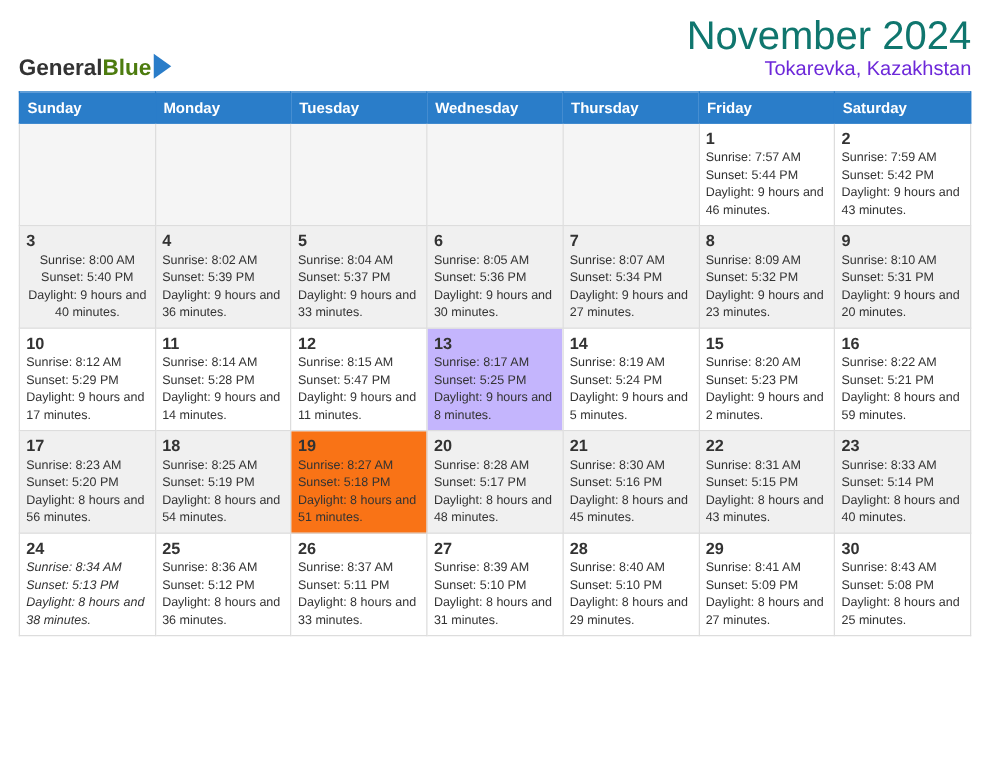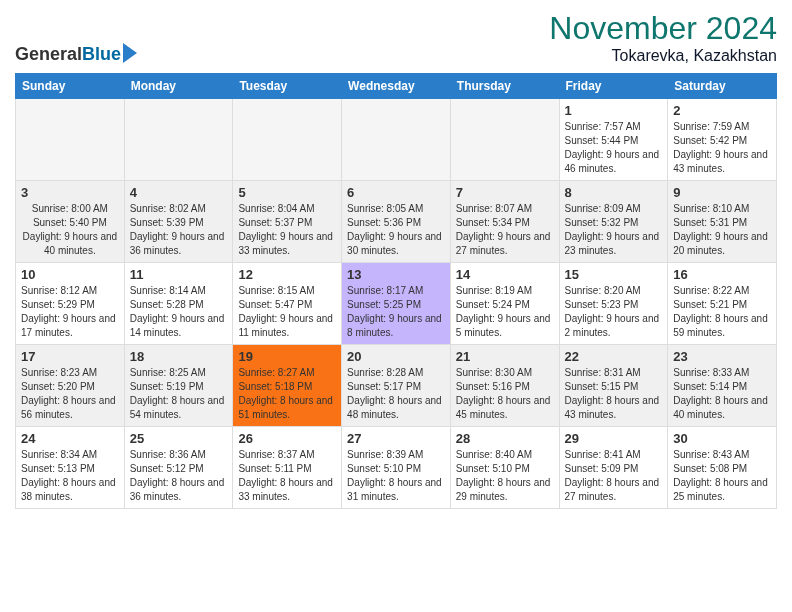--- a/index.html
+++ b/index.html
@@ -30,42 +30,42 @@
       align-items: center;
     }
     .logo-general {
       font-size: 18px;
       font-weight: bold;
       color: #333;
     }
     .logo-blue {
       font-size: 18px;
       font-weight: bold;
-      color: #0369a1;
+      color: #4d7c0f;
     }
     .logo-arrow {
       width: 0;
       height: 0;
       border-top: 10px solid transparent;
       border-bottom: 10px solid transparent;
       border-left: 14px solid #2a7dc9;
       margin-left: 2px;
       margin-top: -4px;
     }
     .title-section {
       text-align: right;
     }
     .month-title {
       font-size: 32px;
       font-weight: normal;
       color: #0f766e;
     }
     .location {
       font-size: 16px;
-      color: #0f172a;
+      color: #6d28d9;
     }
     table {
       width: 762px;
       border-collapse: collapse;
       table-layout: fixed;
     }
     th {
       background-color: #2a7dc9;
       color: white;
       text-align: left;
@@ -275,21 +275,21 @@
           <td style="background: rgb(240, 240, 240);">
             <span class="day-num">23</span>
             <div class="day-info" style="white-space: pre-line;">Sunrise: 8:33 AM
 Sunset: 5:14 PM
 Daylight: 8 hours and 40 minutes.</div>
           </td>
         </tr>
         <tr>
           <td style="background: rgb(255, 255, 255);">
             <span class="day-num">24</span>
-            <div class="day-info" style="white-space: pre-line;">Sunrise: 8:34 AM
+            <div class="day-info" style="white-space: pre-line; font-style: italic;">Sunrise: 8:34 AM
 Sunset: 5:13 PM
 Daylight: 8 hours and 38 minutes.</div>
           </td>
           <td style="background: rgb(255, 255, 255);">
             <span class="day-num">25</span>
             <div class="day-info" style="white-space: pre-line;">Sunrise: 8:36 AM
 Sunset: 5:12 PM
 Daylight: 8 hours and 36 minutes.</div>
           </td>
           <td style="background: rgb(255, 255, 255);">

